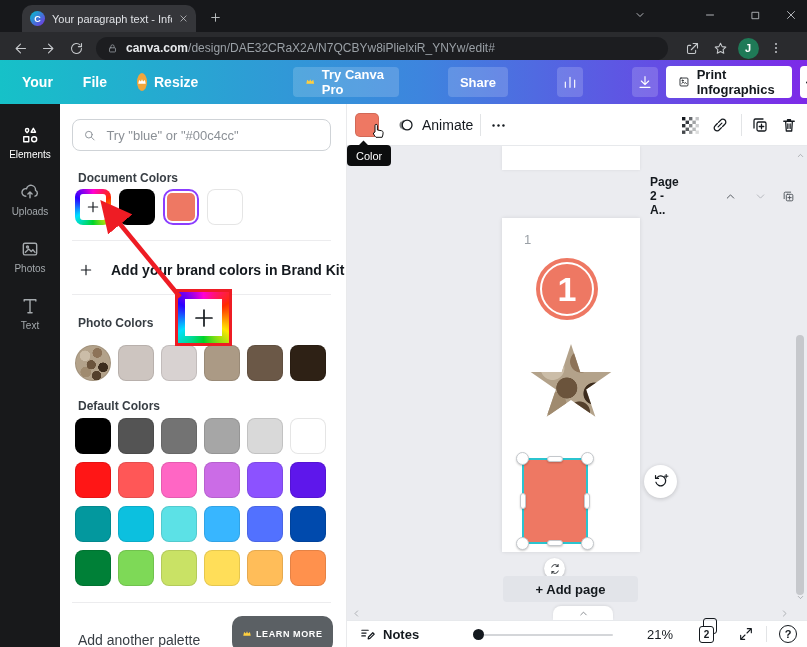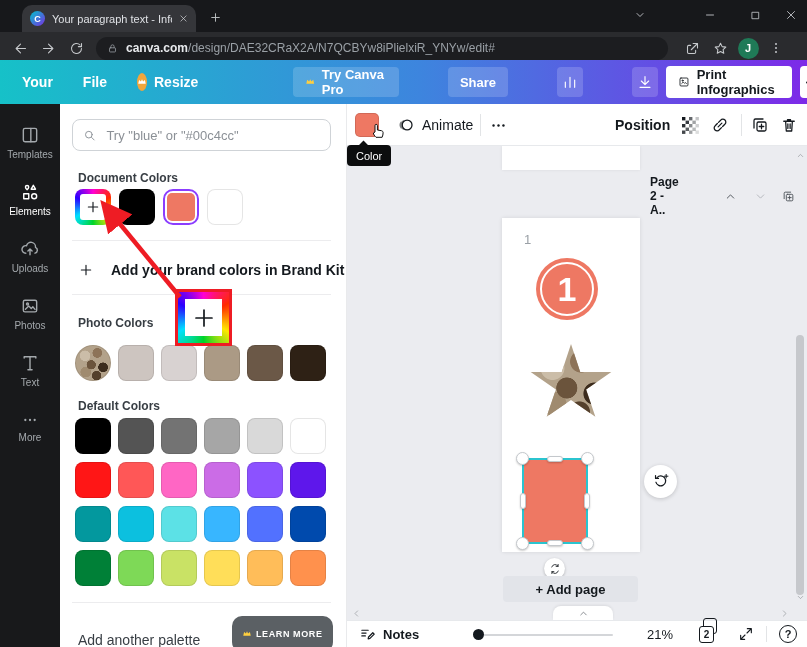--- a/index.html
+++ b/index.html
@@ -247,27 +247,20 @@
         <svg class="fill" width="15" height="15" viewBox="0 0 24 24" fill="currentColor">
             <circle cx="5" cy="12" r="1.8"></circle>
             <circle cx="12" cy="12" r="1.8"></circle>
             <circle cx="19" cy="12" r="1.8"></circle>
           </svg>
       </div>
     </div>
   </div>
 
   <div class="rail">
-    <div class="rail-item">
-      <svg class="icon" width="20" height="20" viewBox="0 0 24 24">
-          <rect x="4" y="4" width="16" height="16" rx="2"></rect>
-          <path d="M13 4v16"></path>
-        </svg>
-      <span>Templates</span>
-    </div>
     <div class="rail-item active">
       <svg class="icon" width="20" height="20" viewBox="0 0 24 24">
           <path d="M8.5 4.2c2.6 0 2.6 3.2 0 5-2.6-1.8-2.6-5 0-5z"></path>
           <path d="M16 4l2.6 4.6h-5.2z"></path>
           <rect x="4.5" y="14" width="6" height="6"></rect>
           <circle cx="17" cy="17" r="3"></circle>
         </svg>
       <span>Elements</span>
     </div>
     <div class="rail-item">
@@ -283,28 +276,20 @@
           <path d="M6.5 16l4-4 3 3 2-2 2.5 3"></path>
           <circle cx="9" cy="9.5" r="1.2"></circle>
         </svg>
       <span>Photos</span>
     </div>
     <div class="rail-item">
       <svg class="icon" width="20" height="20" viewBox="0 0 24 24">
           <path d="M5 6V4.5h14V6M12 4.5V20M9.5 20h5"></path>
         </svg>
       <span>Text</span>
-    </div>
-    <div class="rail-item">
-      <svg class="fill" width="16" height="16" viewBox="0 0 24 24" fill="currentColor">
-          <circle cx="5" cy="12" r="1.7"></circle>
-          <circle cx="12" cy="12" r="1.7"></circle>
-          <circle cx="19" cy="12" r="1.7"></circle>
-        </svg>
-      <span>More</span>
     </div>
   </div>
 
   <div class="panel">
     <div class="search">
       <svg class="icon" width="15" height="15" viewBox="0 0 24 24">
           <circle cx="10.5" cy="10.5" r="6"></circle>
           <path d="M15.5 15.5L20 20"></path>
         </svg>
       <input placeholder="Try &quot;blue&quot; or &quot;#00c4cc&quot;" style="">
@@ -418,21 +403,20 @@
         <span style="margin-left:7px;font-size:14px">Animate</span>
       </div>
       <div class="ctxdiv" style="left:133px"></div>
       <div class="ctx-it" style="left:143px">
         <svg class="fill" width="17" height="17" viewBox="0 0 24 24" fill="currentColor">
             <circle cx="5" cy="12" r="1.7"></circle>
             <circle cx="12" cy="12" r="1.7"></circle>
             <circle cx="19" cy="12" r="1.7"></circle>
           </svg>
       </div>
-      <div class="ctx-it" style="left:268px;font-size:14px;font-weight:700">Position</div>
       <div class="ctx-it" style="left:334px">
         <svg class="fill" width="18" height="18" viewBox="0 0 18 18" fill="currentColor">
           <rect x="1" y="1" width="3.4" height="3.4"></rect>
             <rect x="8" y="1" width="3.4" height="3.4" opacity=".65"></rect>
             <rect x="14.5" y="1" width="3.4" height="3.4" opacity=".25"></rect>
           <rect x="4.6" y="4.6" width="3.4" height="3.4" opacity=".85"></rect>
             <rect x="11.4" y="4.6" width="3.4" height="3.4" opacity=".4"></rect>
           <rect x="1" y="8" width="3.4" height="3.4" opacity=".9"></rect>
             <rect x="8" y="8" width="3.4" height="3.4" opacity=".5"></rect>
             <rect x="14.5" y="8" width="3.4" height="3.4" opacity=".2"></rect>

